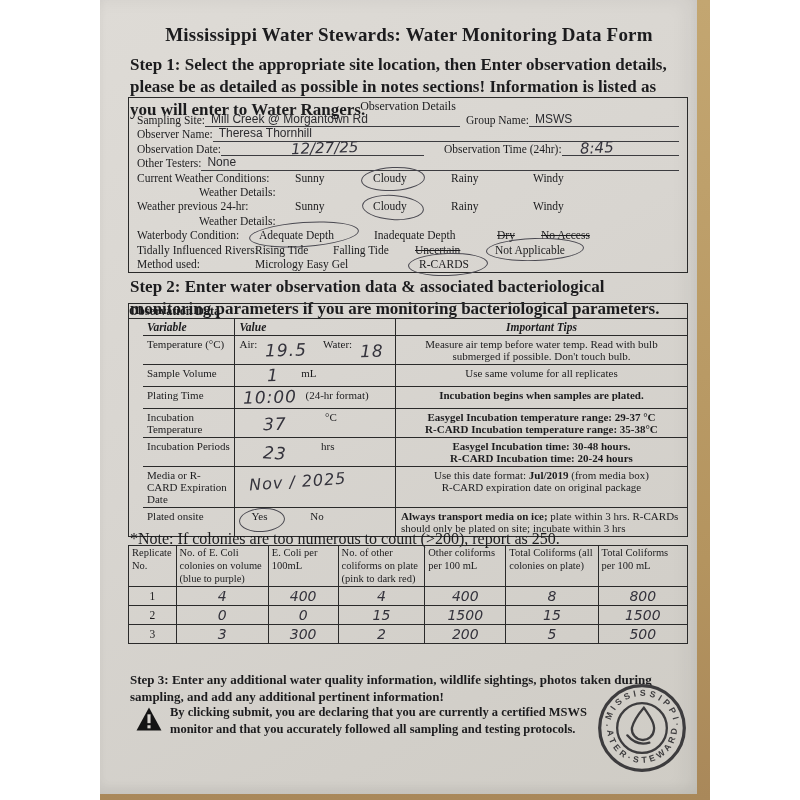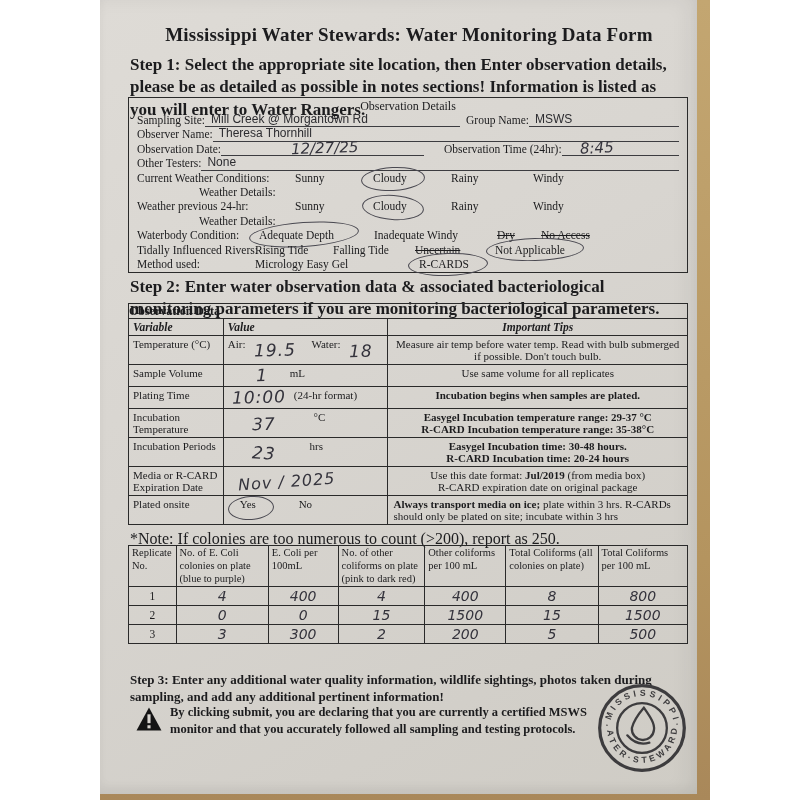--- a/index.html
+++ b/index.html
@@ -30,21 +30,21 @@
   .opt{position:absolute;bottom:0;}
   .struck{text-decoration:line-through;text-decoration-thickness:1.4px;}
   .oval{position:absolute;border:1.6px solid #4a4951;border-radius:50%;pointer-events:none;}
   .hand{font-family:"DejaVu Sans",sans-serif;font-style:italic;color:#34333c;}
   .indent{padding-left:62px;}
 
   
   .odt{position:absolute;top:303px;left:0;width:560px;border:1px solid #2a2a2a;
        box-sizing:border-box;font-size:11px;}
   .odt-title{text-align:left;font-weight:bold;font-size:12px;line-height:14px;border-bottom:1px solid #2a2a2a;}
-  .odt-head,.odt-row{display:flex;border-bottom:1px solid #2a2a2a;}
+  .odt-head,.odt-row{display:flex;border-bottom:1px solid #2a2a2a;margin-left:14px;}
   .odt-row:last-child{border-bottom:none;}
   .c1{flex:0 0 17%;border-right:1px solid #2a2a2a;padding:2px 4px;box-sizing:border-box;}
   .c2{flex:0 0 29.5%;border-right:1px solid #2a2a2a;padding:2px 4px;box-sizing:border-box;position:relative;}
   .c3{flex:1 1 auto;padding:2px 5px;box-sizing:border-box;}
   .hcell{font-weight:bold;font-style:italic;font-size:11.5px;}
   .tipc{text-align:center;}
   .tipb{font-weight:bold;}
   .vflex{display:flex;align-items:flex-start;}
   .bighand{font-size:17px;line-height:17px;letter-spacing:1px;transform:rotate(-1.5deg);}
 
@@ -133,21 +133,21 @@
           <span class="opt" style="left:396px;">Windy</span>
           <i class="oval" style="left:225px;top:-4px;width:60px;height:23px;transform:rotate(4deg);"></i>
         </div>
         <div class="orow indent">
           <span class="lbl">Weather Details:</span>
         </div>
 
         <div class="orow">
           <span class="lbl">Waterbody Condition:</span>
           <span class="opt" style="left:122px;">Adequate Depth</span>
-          <span class="opt" style="left:237px;">Inadequate Windy</span>
+          <span class="opt" style="left:237px;">Inadequate Depth</span>
           <span class="opt struck" style="left:360px;">Dry</span>
           <span class="opt struck" style="left:404px;">No Access</span>
           <i class="oval" style="left:112px;top:-6px;width:108px;height:23px;transform:rotate(-4deg);"></i>
         </div>
 
         <div class="orow">
           <span class="lbl">Tidally Influenced Rivers:</span>
           <span class="opt" style="left:118px;">Rising Tide</span>
           <span class="opt" style="left:196px;">Falling Tide</span>
           <span class="opt struck" style="left:278px;">Uncertain</span>
@@ -256,21 +256,21 @@
             <col style="width:16.5%">
             <col style="width:12.5%">
             <col style="width:15.5%">
           <col style="width:14.5%">
             <col style="width:16.5%">
             <col style="width:16%">
         </colgroup>
         <thead>
           <tr>
             <th>Replicate No.</th>
-            <th>No. of E. Coli colonies on plate (blue to purple)</th>
+            <th>No. of E. Coli colonies on volume (blue to purple)</th>
             <th>E. Coli per 100mL</th>
             <th>No. of other coliforms on plate (pink to dark red)</th>
             <th>Other coliforms per 100 mL</th>
             <th>Total Coliforms (all colonies on plate)</th>
             <th>Total Coliforms per 100 mL</th>
           </tr>
         </thead>
         <tbody>
           <tr>
             <td class="repnum">1</td>

